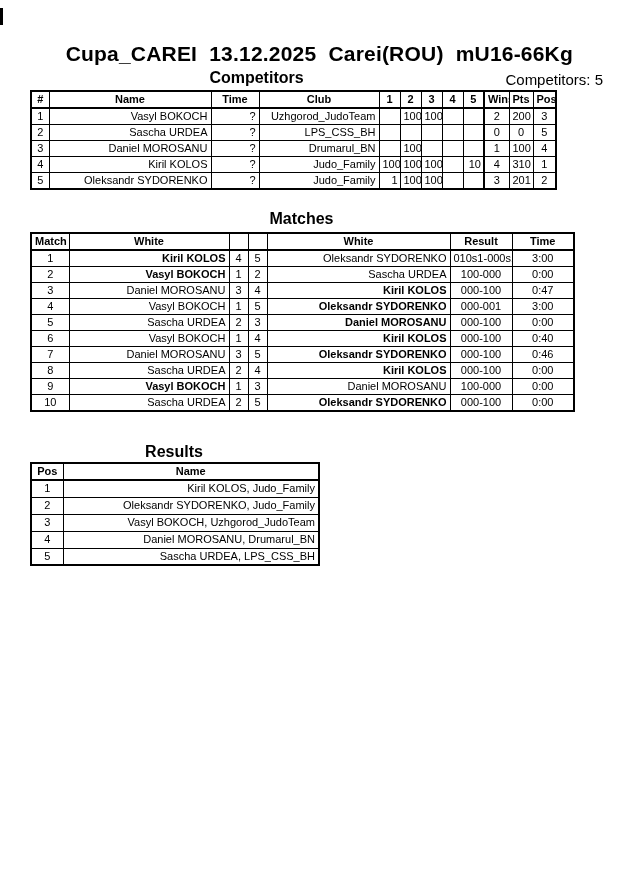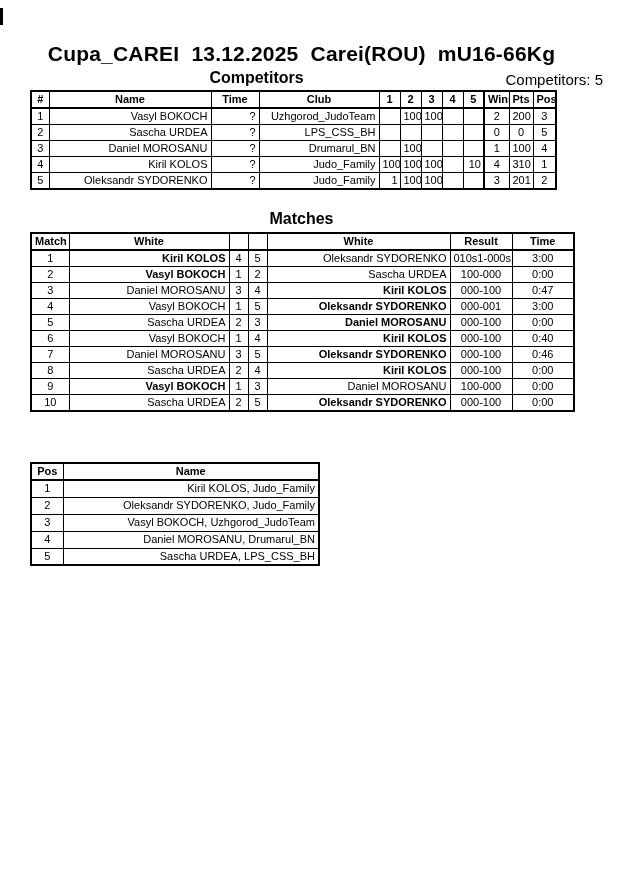--- a/index.html
+++ b/index.html
@@ -13,21 +13,21 @@
   }
   .edge-artifact {
     position: absolute;
     left: 0; top: 8px;
     width: 3px; height: 17px;
     background: #000;
   }
   .main-title {
     position: absolute;
     left: 30px; top: 42px; width: 543px;
-    text-align: center;
+    text-align: right;
     font-size: 21px;
     font-weight: bold;
     white-space: pre;
     letter-spacing: 0.2px;
   }
   .section-title {
     position: absolute;
     text-align: center;
     font-size: 16px;
     font-weight: bold;
@@ -308,20 +308,21 @@
           <td class="al">Sascha URDEA</td>
           <td class="ac">2</td>
           <td class="ac">5</td>
           <td class="al bold">Oleksandr SYDORENKO</td>
           <td class="ac">000-100</td>
           <td class="ac">0:00</td>
         </tr>
       </tbody>
   </table>
 
+  <div class="section-title results-title">Results</div>
 
   <table class="t-results">
     <colgroup>
       <col style="width:32px">
         <col style="width:256px">
     </colgroup>
     <thead>
       <tr>
         <th>Pos</th>
         <th>Name</th>

